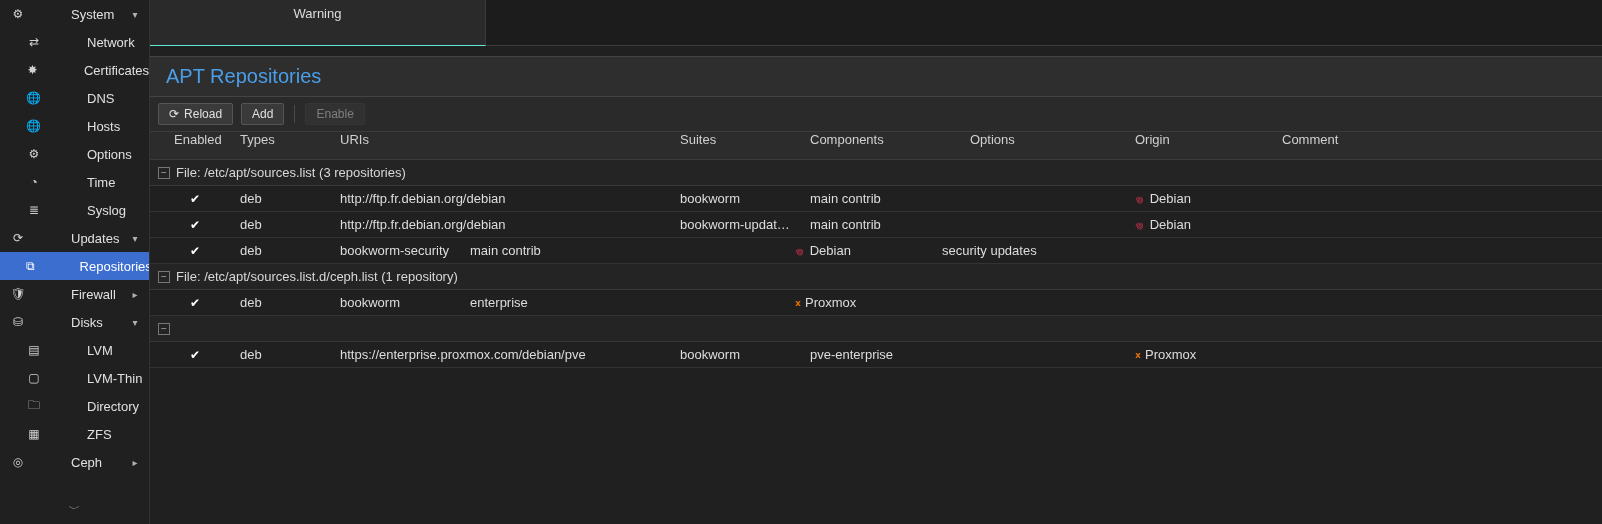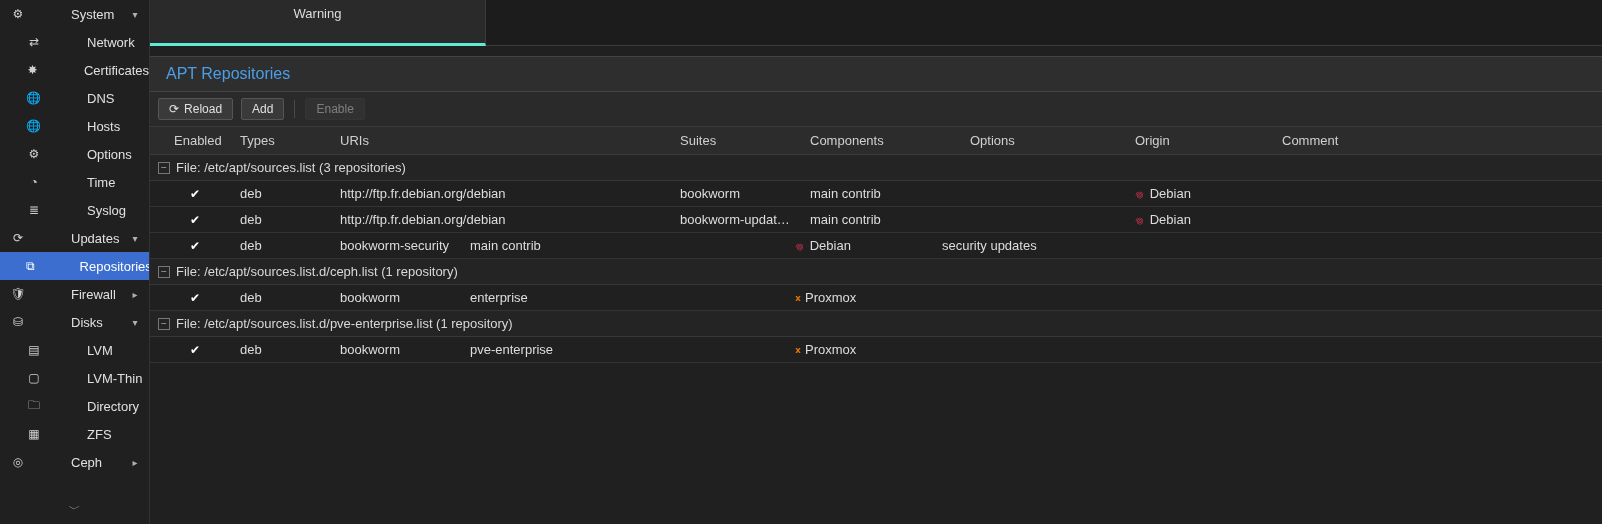--- a/index.html
+++ b/index.html
@@ -69,21 +69,21 @@
     background: #202020;
   }
   .top-area {
     display: flex;
     height: 46px;
   }
   .warning-tab {
     width: 336px;
     background: #2a2a2a;
     border-right: 1px solid #3b3b3b;
-    border-bottom: 3px solid #5eead4;
+    border-bottom: 1px solid #5eead4;
     display: flex;
     align-items: flex-start;
     justify-content: center;
     padding-top: 6px;
     color: #ddd;
   }
   .top-empty {
     flex: 1;
     background: #1c1c1c;
     border-bottom: 1px solid #3b3b3b;
@@ -91,21 +91,21 @@
   
   .panel-header {
     background: #2e2e2e;
     border-top: 1px solid #444;
     border-bottom: 1px solid #444;
     padding: 8px 12px 8px 16px;
     margin-top: 10px;
   }
   .panel-title {
     color: #4a9fe8;
-    font-size: 16px;
+    font-size: 20px;
   }
   
   .toolbar {
     background: #2a2a2a;
     padding: 6px 8px;
     display: flex;
     align-items: center;
     gap: 8px;
     border-bottom: 1px solid #3b3b3b;
   }
@@ -132,21 +132,21 @@
     background: #4a4a4a;
     margin: 0 2px;
   }
   
   .tbl { width: 100%; }
   .tbl-head {
     display: flex;
     background: #2c2c2c;
     border-bottom: 1px solid #3b3b3b;
     height: 28px;
-    align-items: center;
+    align-items: flex-start;
     color: #d0d0d0;
   }
   .col-en   { width: 90px;  padding-left: 24px; }
   .col-typ  { width: 100px; }
   .col-uri  { width: 340px; }
   .col-suit { width: 130px; }
   .col-comp { width: 160px; }
   .col-opt  { width: 165px; }
   .col-org  { width: 110px; }
   .col-cmt  { flex: 1; margin-left: 37px; }
@@ -369,27 +369,27 @@
           <div class="col-comp">enterprise</div>
           <div class="col-opt"></div>
           <div class="col-org origin-cell">
             <span class="ico-proxmox">›‹</span>
             <span>Proxmox</span>
           </div>
           <div class="col-cmt"></div>
         </div>
         <div class="group-row">
           <span class="group-toggle">−</span>
-          <span>File: /etc/apt/sources.list.d/pve-enterprise.list (1 repository)</span>
         </div>
         <div class="data-row">
           <div class="col-en">
             <span class="chk">✔</span>
           </div>
           <div class="col-typ">deb</div>
+          <div class="col-uri">https://enterprise.proxmox.com/debian/pve</div>
           <div class="col-suit">bookworm</div>
           <div class="col-comp">pve-enterprise</div>
           <div class="col-opt"></div>
           <div class="col-org origin-cell">
             <span class="ico-proxmox">›‹</span>
             <span>Proxmox</span>
           </div>
           <div class="col-cmt"></div>
         </div>
       </div>

